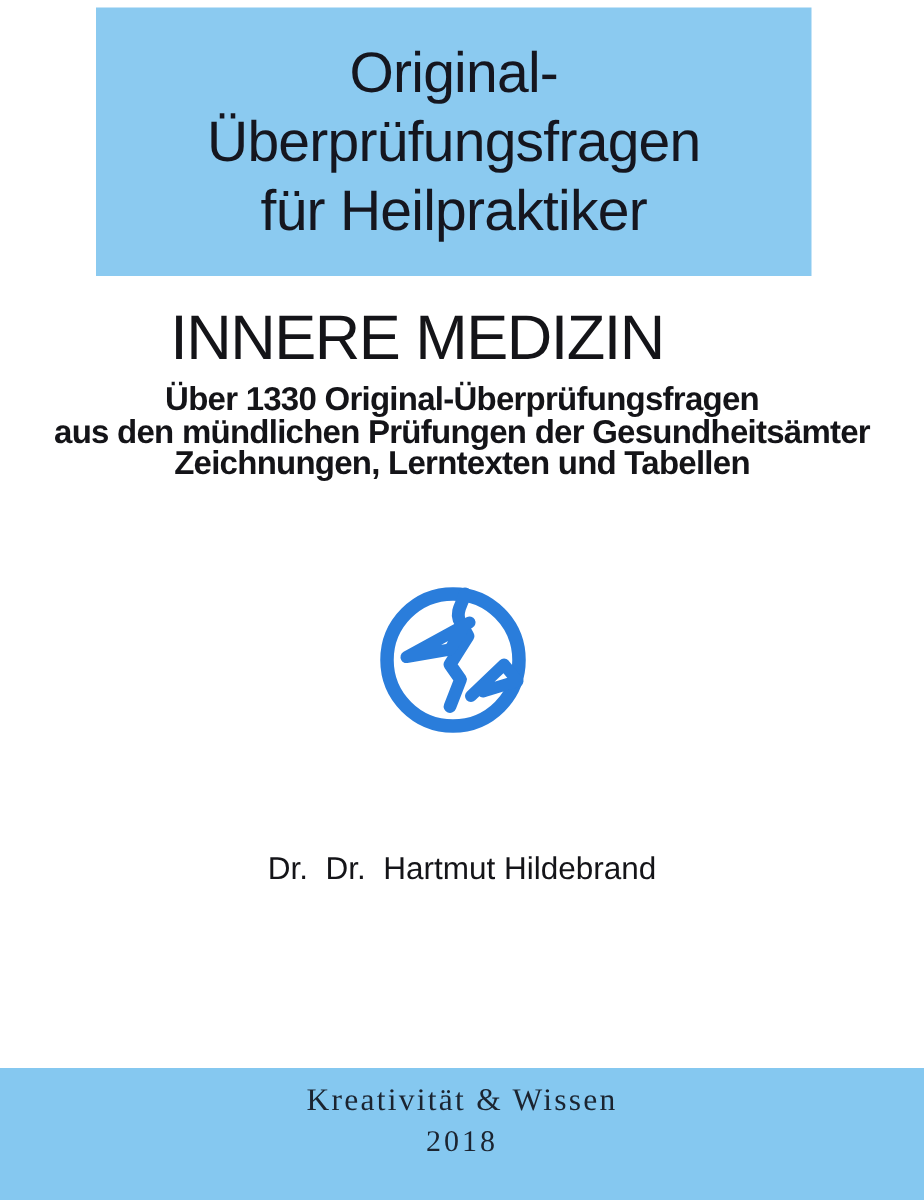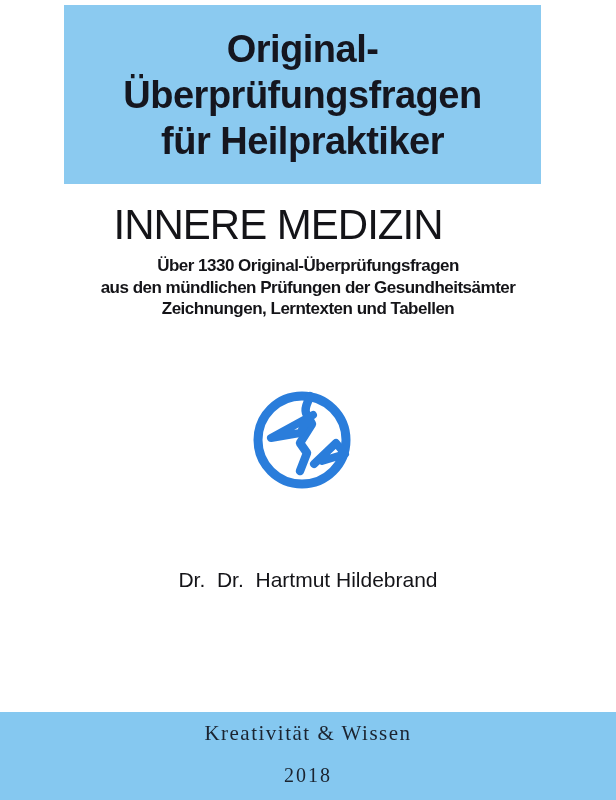--- a/index.html
+++ b/index.html
@@ -27,21 +27,21 @@
     background: #8BCAF0;
     display: flex;
     flex-direction: column;
     justify-content: center;
     align-items: center;
     text-align: center;
   }
   .title-line {
     font-size: 38px;
     line-height: 46px;
-    font-weight: 700;
+    font-weight: 400;
     letter-spacing: -0.5px;
     color: #15161f;
     white-space: nowrap;
   }
 
   
   .heading {
     position: absolute;
     top: 204px;
     left: 0;
@@ -56,21 +56,21 @@
   }
 
   
   .subtitle {
     position: absolute;
     top: 255px;
     left: 0;
     width: 616px;
     text-align: center;
     font-weight: 700;
-    font-size: 17px;
+    font-size: 22px;
     line-height: 21.5px;
     letter-spacing: -0.5px;
     color: #141418;
   }
 
   
   .logo-wrap {
     position: absolute;
     left: 248px;
     top: 384px;
@@ -106,21 +106,21 @@
     color: #1B2430;
   }
   .publisher {
     margin-top: 8px;
     font-size: 21px;
     line-height: 26px;
     letter-spacing: 1.5px;
     white-space: nowrap;
   }
   .year {
-    margin-top: 16px;
+    margin-top: 2px;
     font-size: 20px;
     line-height: 26px;
     letter-spacing: 2px;
   }
 </style>
 </head>
 <body>
 
 <div class="cover">
 

